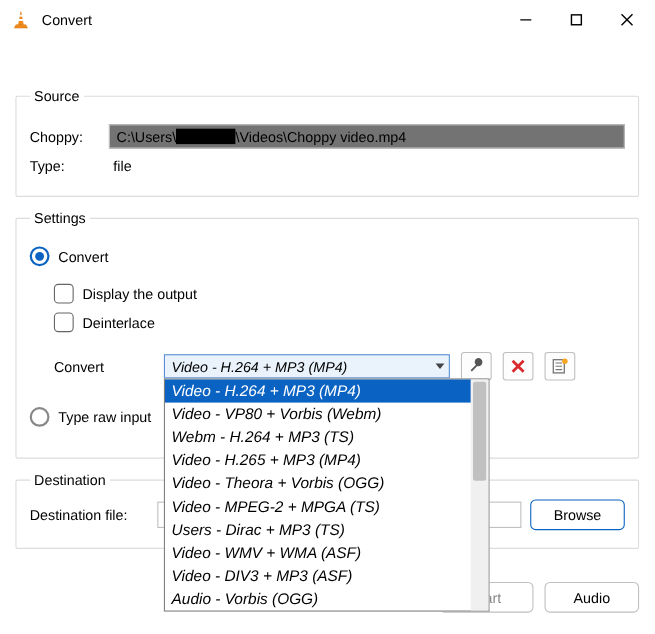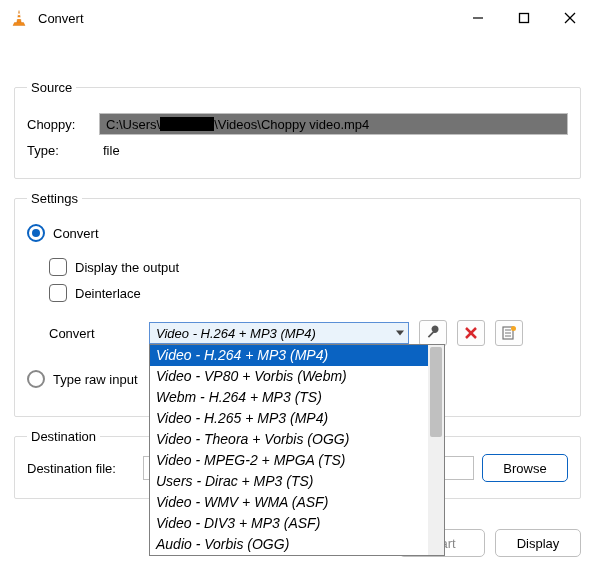--- a/index.html
+++ b/index.html
@@ -353,14 +353,14 @@
       <span class="dest-label">Destination file:</span>
       <input class="dest-input" type="text" style="">
       <button class="btn">Browse</button>
     </div>
   </fieldset>
 
 </div>
 
 <div class="footer">
   <button class="btn gray">Start</button>
-  <button class="btn" style="border-color:#bfbfbf;">Display</button>
+  <button class="btn" style="border-color:#bfbfbf;">Audio</button>
 </div>
 
 </body></html>

